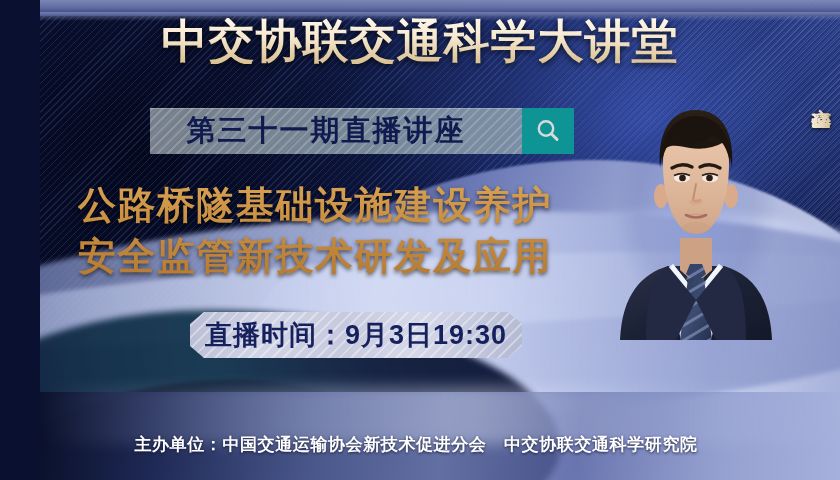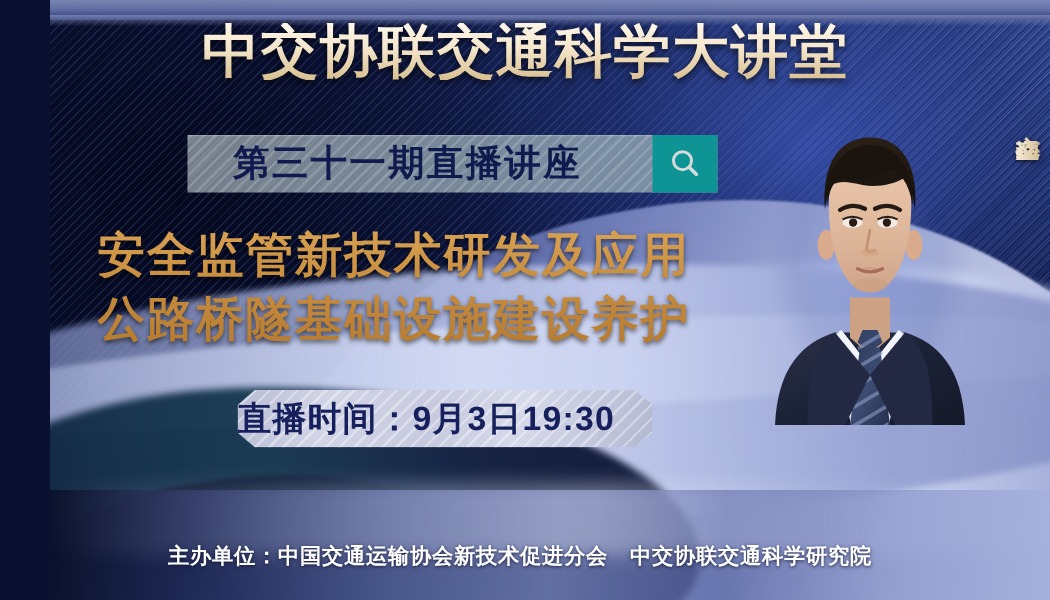--- a/index.html
+++ b/index.html
@@ -173,21 +173,21 @@
     -webkit-background-clip:text;background-clip:text;
     -webkit-text-fill-color:transparent;
     filter:drop-shadow(0 2px 2px rgba(0,0,0,.6));
     white-space:nowrap;
   }
   .headline .ln{display:block;}
 
   
   .timepill{
     position:absolute;left:150px;top:312px;width:332px;height:46px;
-    display:flex;align-items:center;justify-content:flex-start;
+    display:flex;align-items:center;justify-content:center;
     background:linear-gradient(102deg,#b9bdd4 0%,#d2d5e6 22%,#c7cade 46%,#d6d9e9 68%,#b3b8d2 100%);
     clip-path:polygon(14px 0, calc(100% - 14px) 0, 100% 12px, 100% calc(100% - 12px), calc(100% - 14px) 100%, 14px 100%, 0 calc(100% - 12px), 0 12px);
     box-shadow:0 0 16px rgba(150,165,225,.35);
   }
   .timepill-stripes{
     position:absolute;inset:0;
     background:repeating-linear-gradient(-45deg,
       rgba(255,255,255,.35) 0 2px, rgba(255,255,255,0) 2px 8px);
     pointer-events:none;
   }
@@ -262,22 +262,22 @@
       <span>
         <svg width="30" height="30" viewBox="0 0 30 30" aria-hidden="true">
           <circle cx="13" cy="12.5" r="7.2" fill="none" stroke="#d6dada" stroke-width="2.4"></circle>
           <line x1="18.3" y1="17.8" x2="24" y2="23.4" stroke="#d6dada" stroke-width="3" stroke-linecap="round"></line>
         </svg>
       </span>
     </div>
   </div>
 
   <div class="headline">
+    <span class="ln">公路桥隧基础设施建设养护</span>
     <span class="ln">安全监管新技术研发及应用</span>
-    <span class="ln">公路桥隧基础设施建设养护</span>
   </div>
 
   <div class="timepill">
     <div class="timepill-stripes"></div>
     <div class="timepill-text">直播时间：9月3日19:30</div>
   </div>
 
   <div class="portrait">
     <div class="portrait-glow"></div>
     <svg class="p-svg" viewBox="0 0 160 252">

